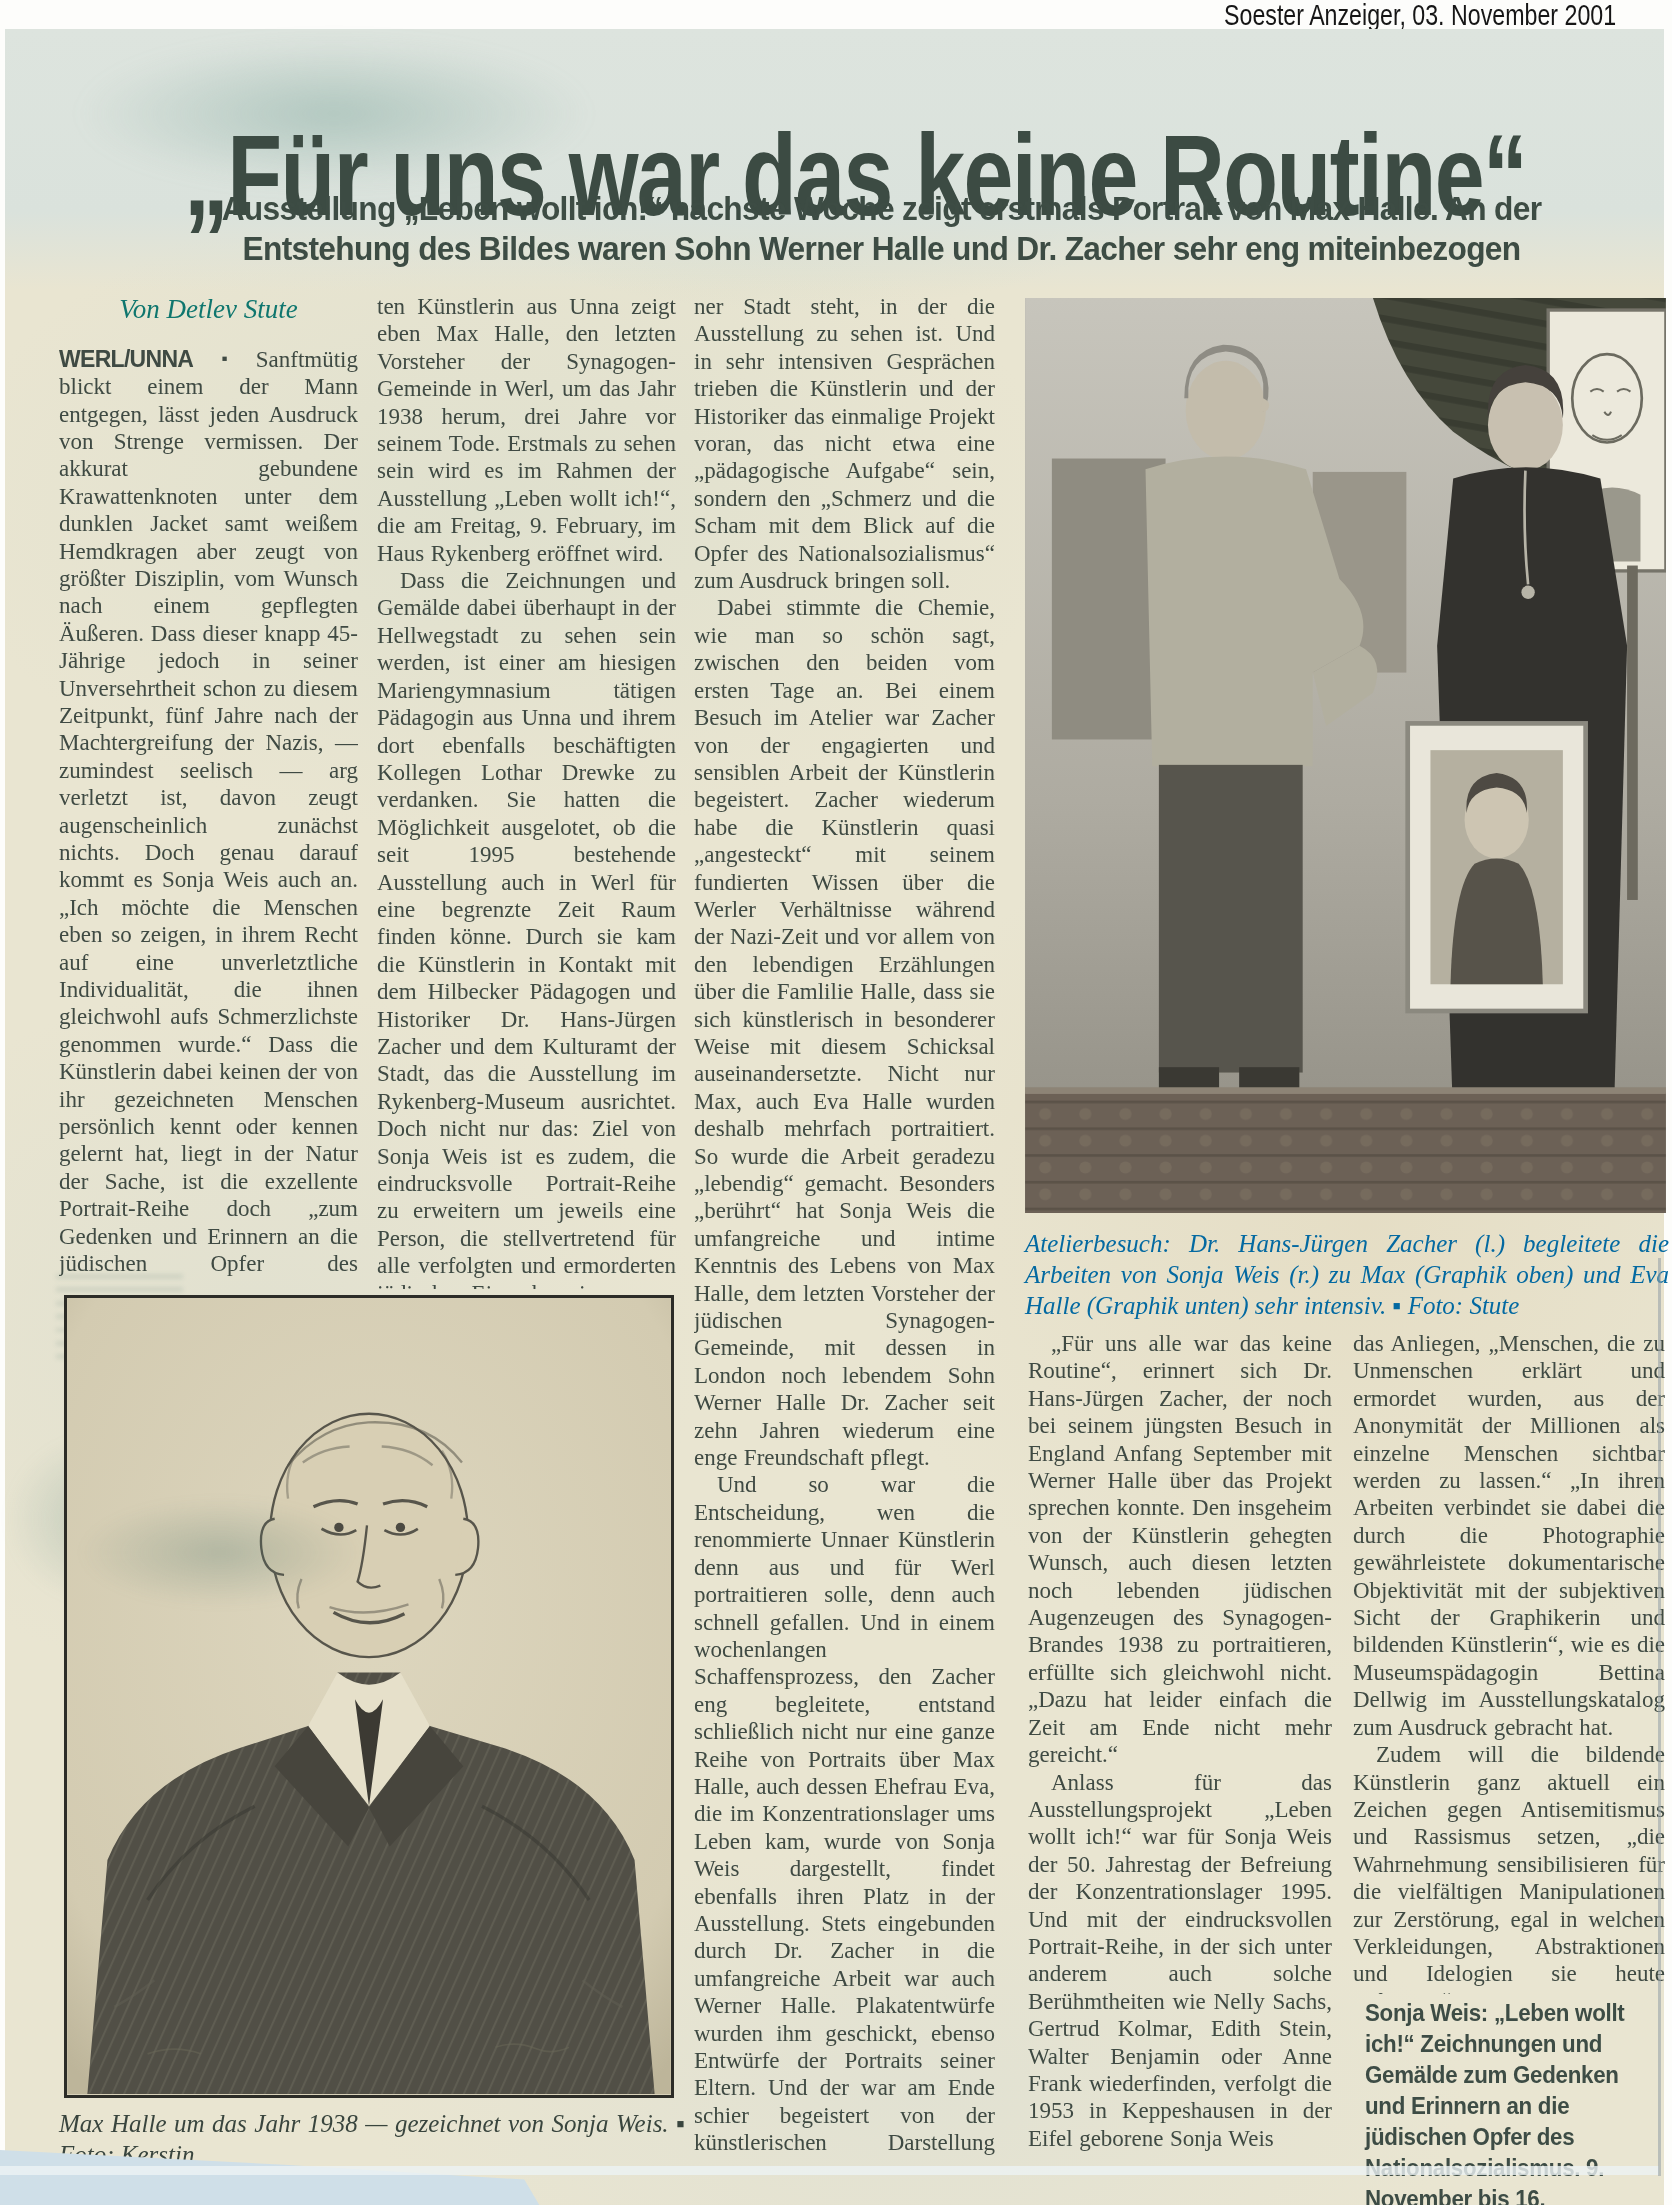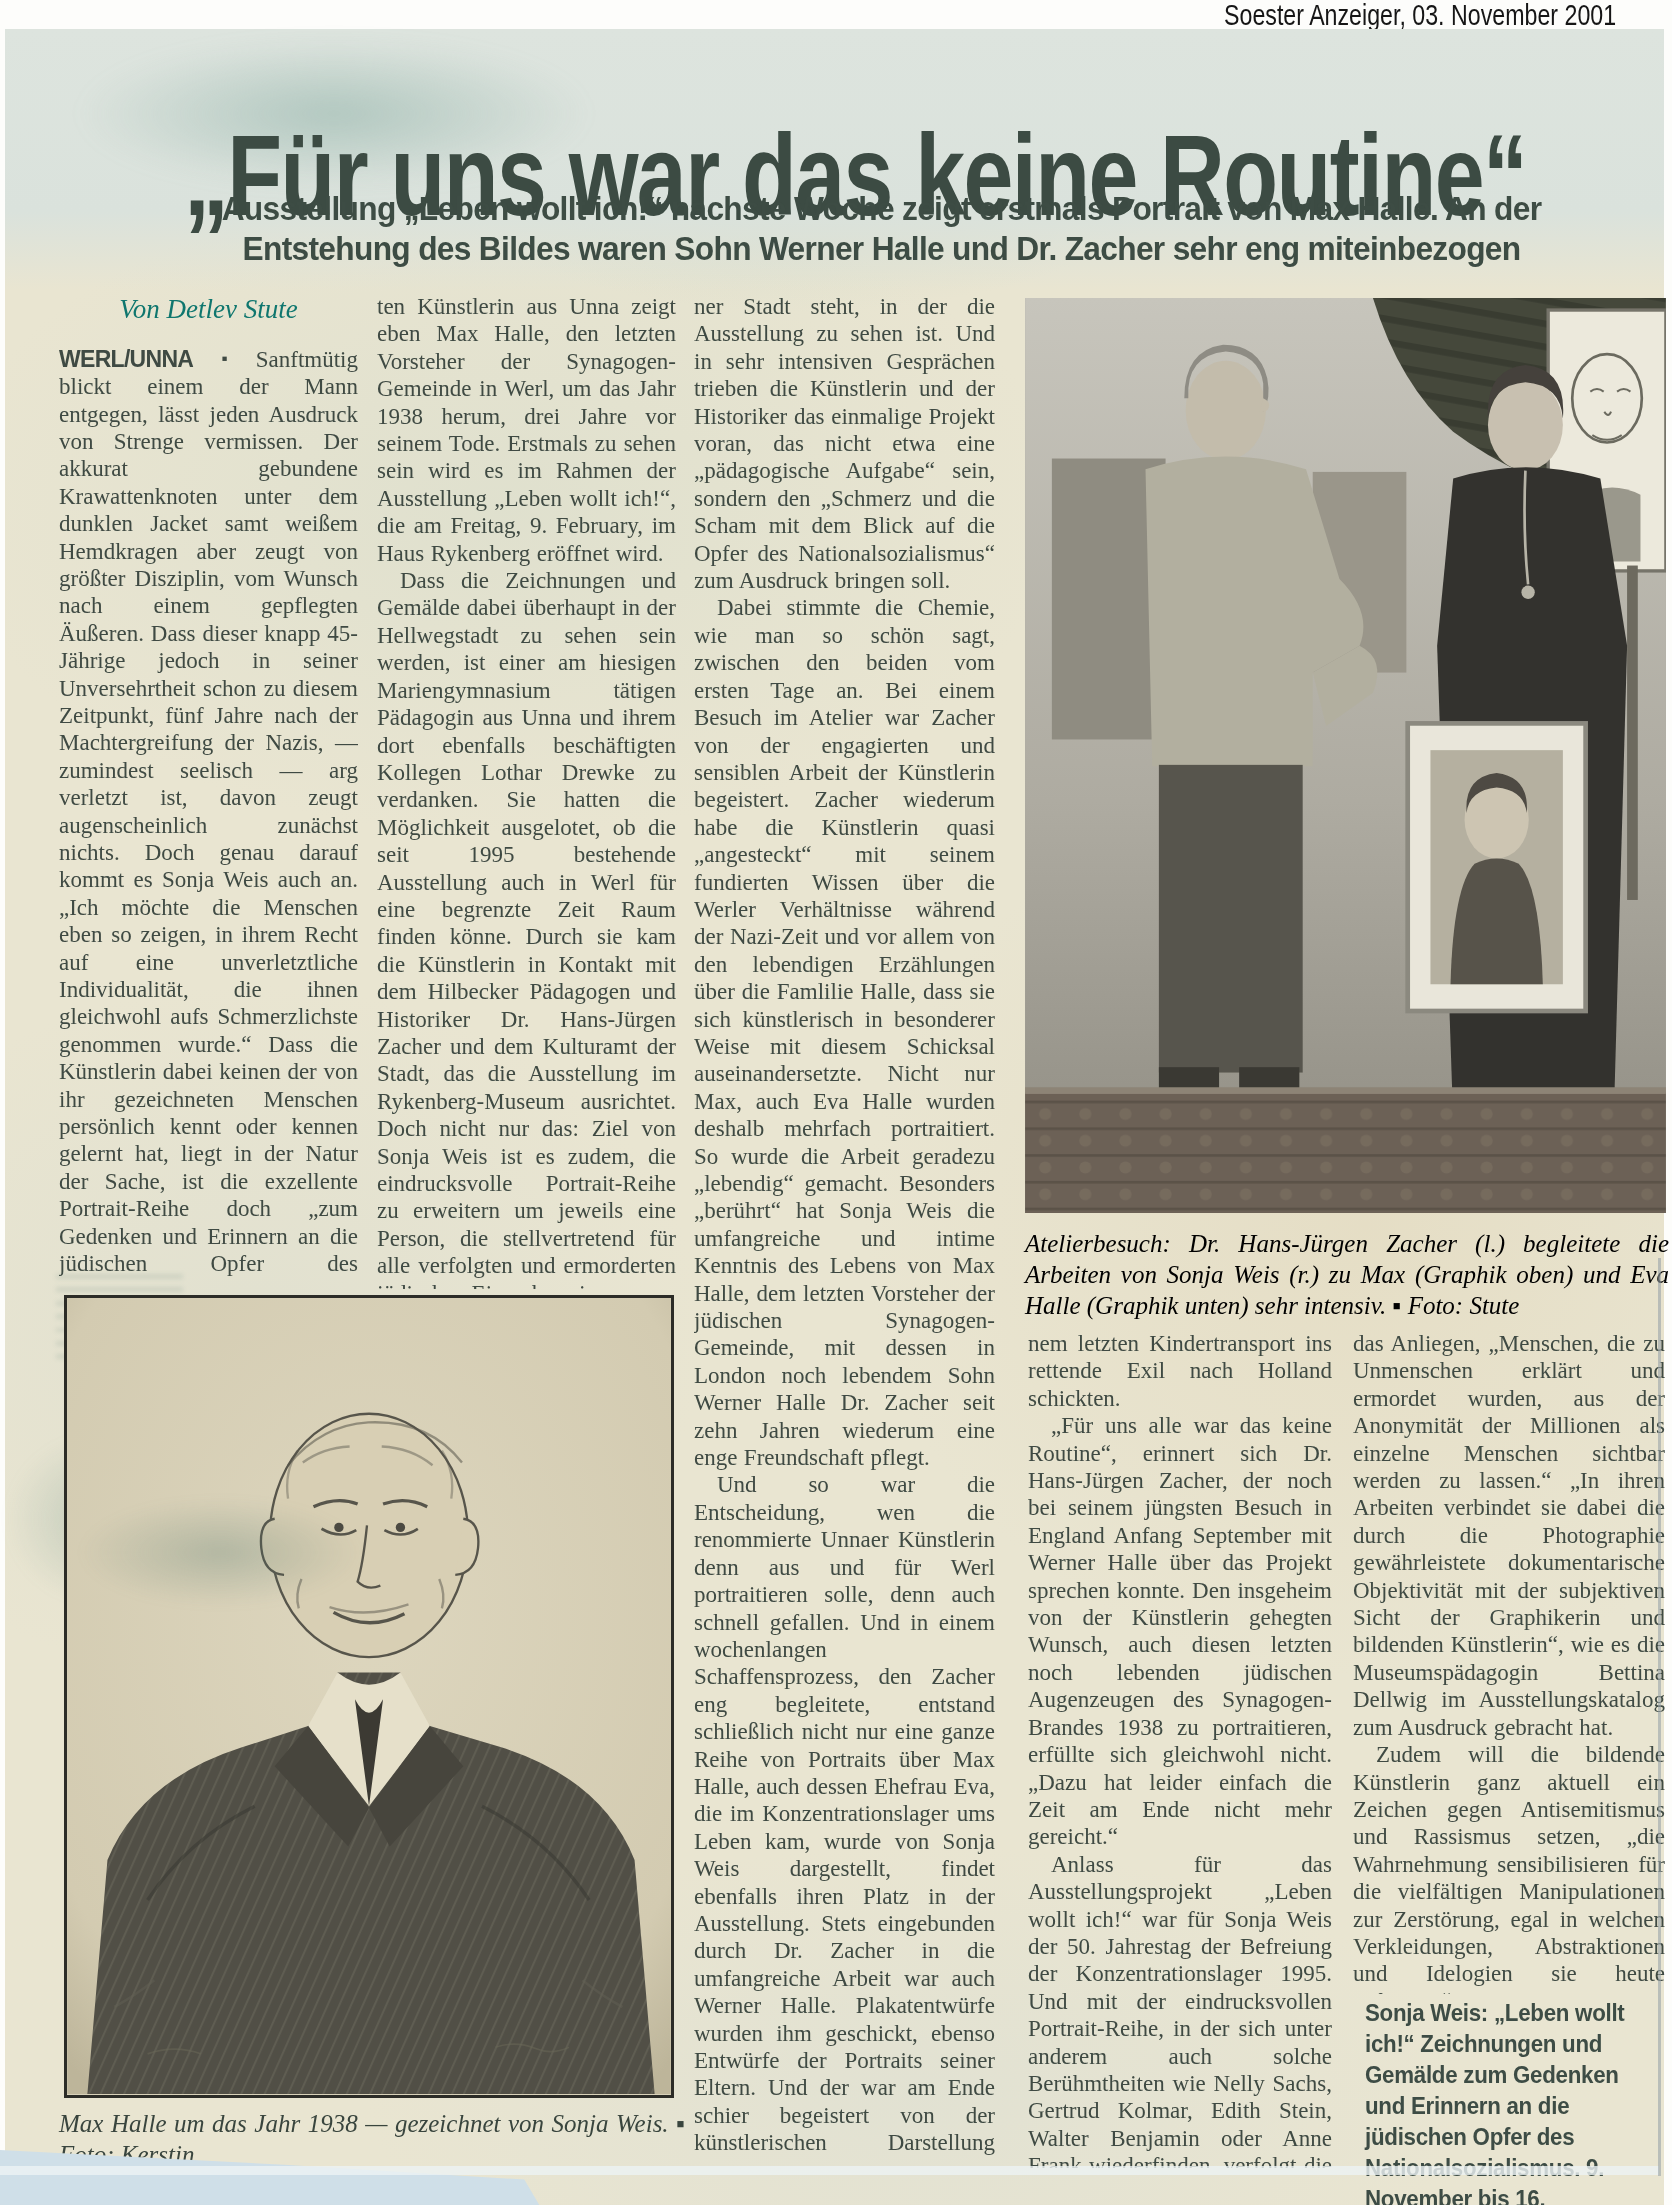--- a/index.html
+++ b/index.html
@@ -52,21 +52,21 @@
   .lead-sep{font-family:"Liberation Sans","DejaVu Sans",sans-serif;font-size:17.4px;vertical-align:2.7px;padding:0 4px;}
   .col1{left:59px;top:345px;width:299px;height:937px;}
   .col2{left:377px;top:293px;width:299px;height:996px;}
   .col3{left:694px;top:293px;width:301px;height:1867px;}
   .col4{left:1028px;top:1330px;width:304px;height:838px;}
   .col5{left:1353px;top:1330px;width:312px;height:664px;}
   
   .photo{position:absolute;left:1025px;top:298px;width:641px;height:915px;background:#a9a79e;overflow:hidden;}
   .photo svg{display:block;}
   .photo-caption{position:absolute;left:1025px;top:1228px;width:644px;font-style:italic;
-     font-size:25px;line-height:31px;color:#000000;text-align:justify;}
+     font-size:25px;line-height:31px;color:#0369a1;text-align:justify;}
   
   .drawing{position:absolute;left:64px;top:1295px;width:610px;height:803px;border:3.3px solid #2c2c27;
      background:#d9d2ba;box-sizing:border-box;overflow:hidden;}
   .drawing-ghost{position:absolute;left:13.4px;top:201px;width:281px;height:107px;
      background:radial-gradient(closest-side,rgba(80,115,105,.28),transparent);filter:blur(6px);}
   .drawing-caption{position:absolute;left:59px;top:2108px;width:626px;font-style:italic;
      font-size:25px;line-height:31px;color:#39453e;text-align:justify;}
   
   .info-box{position:absolute;left:1365px;top:1997px;width:301px;color:#3d4c45;
      font-family:"Liberation Sans","DejaVu Sans",sans-serif;font-weight:700;font-size:24px;line-height:31px;
@@ -168,21 +168,20 @@
         <path d="M636 1026 Q640 880 672 846 Q705 830 738 846 Q770 880 774 1026 Z" fill="#57534a"></path>
       </g>
 
       <rect y="1188" width="958" height="180" fill="url(#rug)"></rect>
       <rect y="1180" width="958" height="10" fill="#8d8476"></rect>
     </svg>
   </div>
   <div class="photo-caption">Atelierbesuch: Dr. Hans-Jürgen Zacher (l.) begleitete die Arbeiten von Sonja Weis (r.) zu Max (Graphik oben) und Eva Halle (Graphik unten) sehr intensiv. ▪ Foto: Stute</div>
 
   <div class="col col4">
-    <p>nem letzten Kindertransport ins rettende Exil nach Holland schickten.</p>
     <p class="indent">„Für uns alle war das keine Routine“, erinnert sich Dr. Hans-Jürgen Zacher, der noch bei seinem jüngsten Besuch in England Anfang September mit Werner Halle über das Projekt sprechen konnte. Den insgeheim von der Künstlerin gehegten Wunsch, auch diesen letzten noch lebenden jüdischen Augenzeugen des Synagogen-Brandes 1938 zu portraitieren, erfüllte sich gleichwohl nicht. „Dazu hat leider einfach die Zeit am Ende nicht mehr gereicht.“</p>
     <p class="indent">Anlass für das Ausstellungsprojekt „Leben wollt ich!“ war für Sonja Weis der 50. Jahrestag der Befreiung der Konzentrationslager 1995. Und mit der eindrucksvollen Portrait-Reihe, in der sich unter anderem auch solche Berühmtheiten wie Nelly Sachs, Gertrud Kolmar, Edith Stein, Walter Benjamin oder Anne Frank wiederfinden, verfolgt die 1953 in Keppeshausen in der Eifel geborene Sonja Weis</p>
   </div>
 
   <div class="col col5">
     <p>das Anliegen, „Menschen, die zu Unmenschen erklärt und ermordet wurden, aus der Anonymität der Millionen als einzelne Menschen sichtbar werden zu lassen.“ „In ihren Arbeiten verbindet sie dabei die durch die Photographie gewährleistete dokumentarische Objektivität mit der subjektiven Sicht der Graphikerin und bildenden Künstlerin“, wie es die Museumspädagogin Bettina Dellwig im Ausstellungskatalog zum Ausdruck gebracht hat.</p>
     <p class="indent">Zudem will die bildende Künstlerin ganz aktuell ein Zeichen gegen Antisemitismus und Rassismus setzen, „die Wahrnehmung sensibilisieren für die vielfältigen Manipulationen zur Zerstörung, egal in welchen Verkleidungen, Abstraktionen und Idelogien sie heute auftreten.“</p>
   </div>
 
   <div class="info-box">Sonja Weis: „Leben wollt ich!“ Zeichnungen und Gemälde zum Gedenken und Erinnern an die jüdischen Opfer des Nationalsozialismus. 9. November bis 16. Dezember, Städtisches Museum Haus Rykenberg</div>

